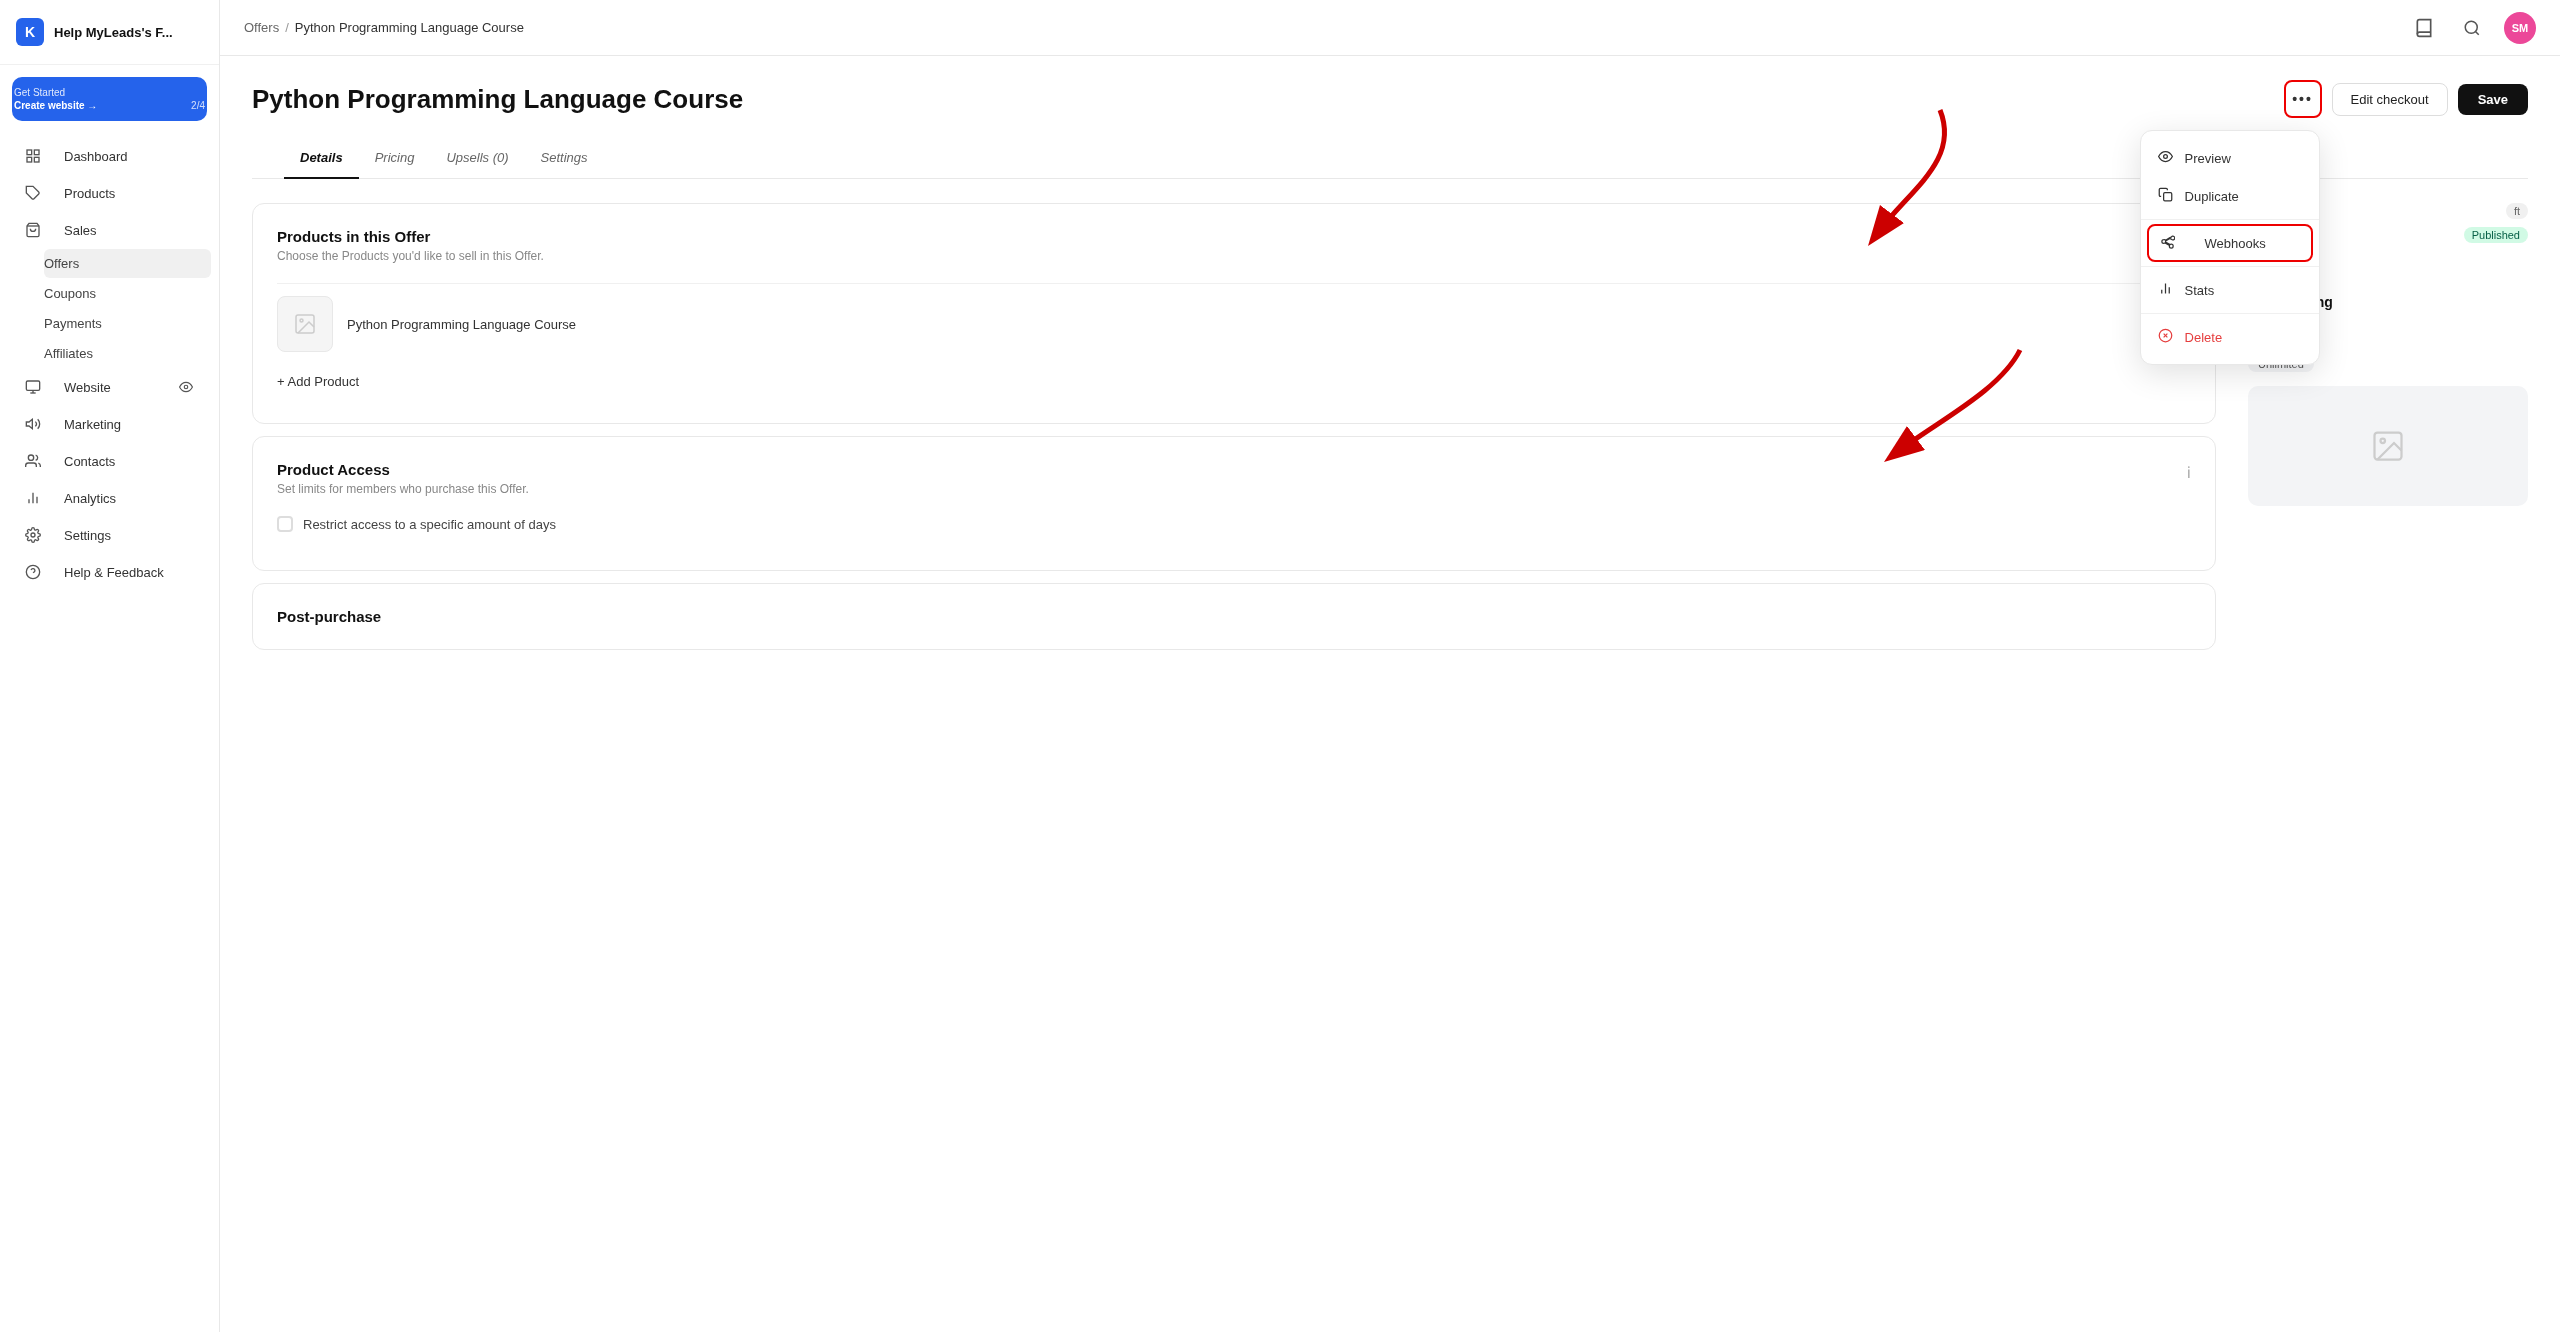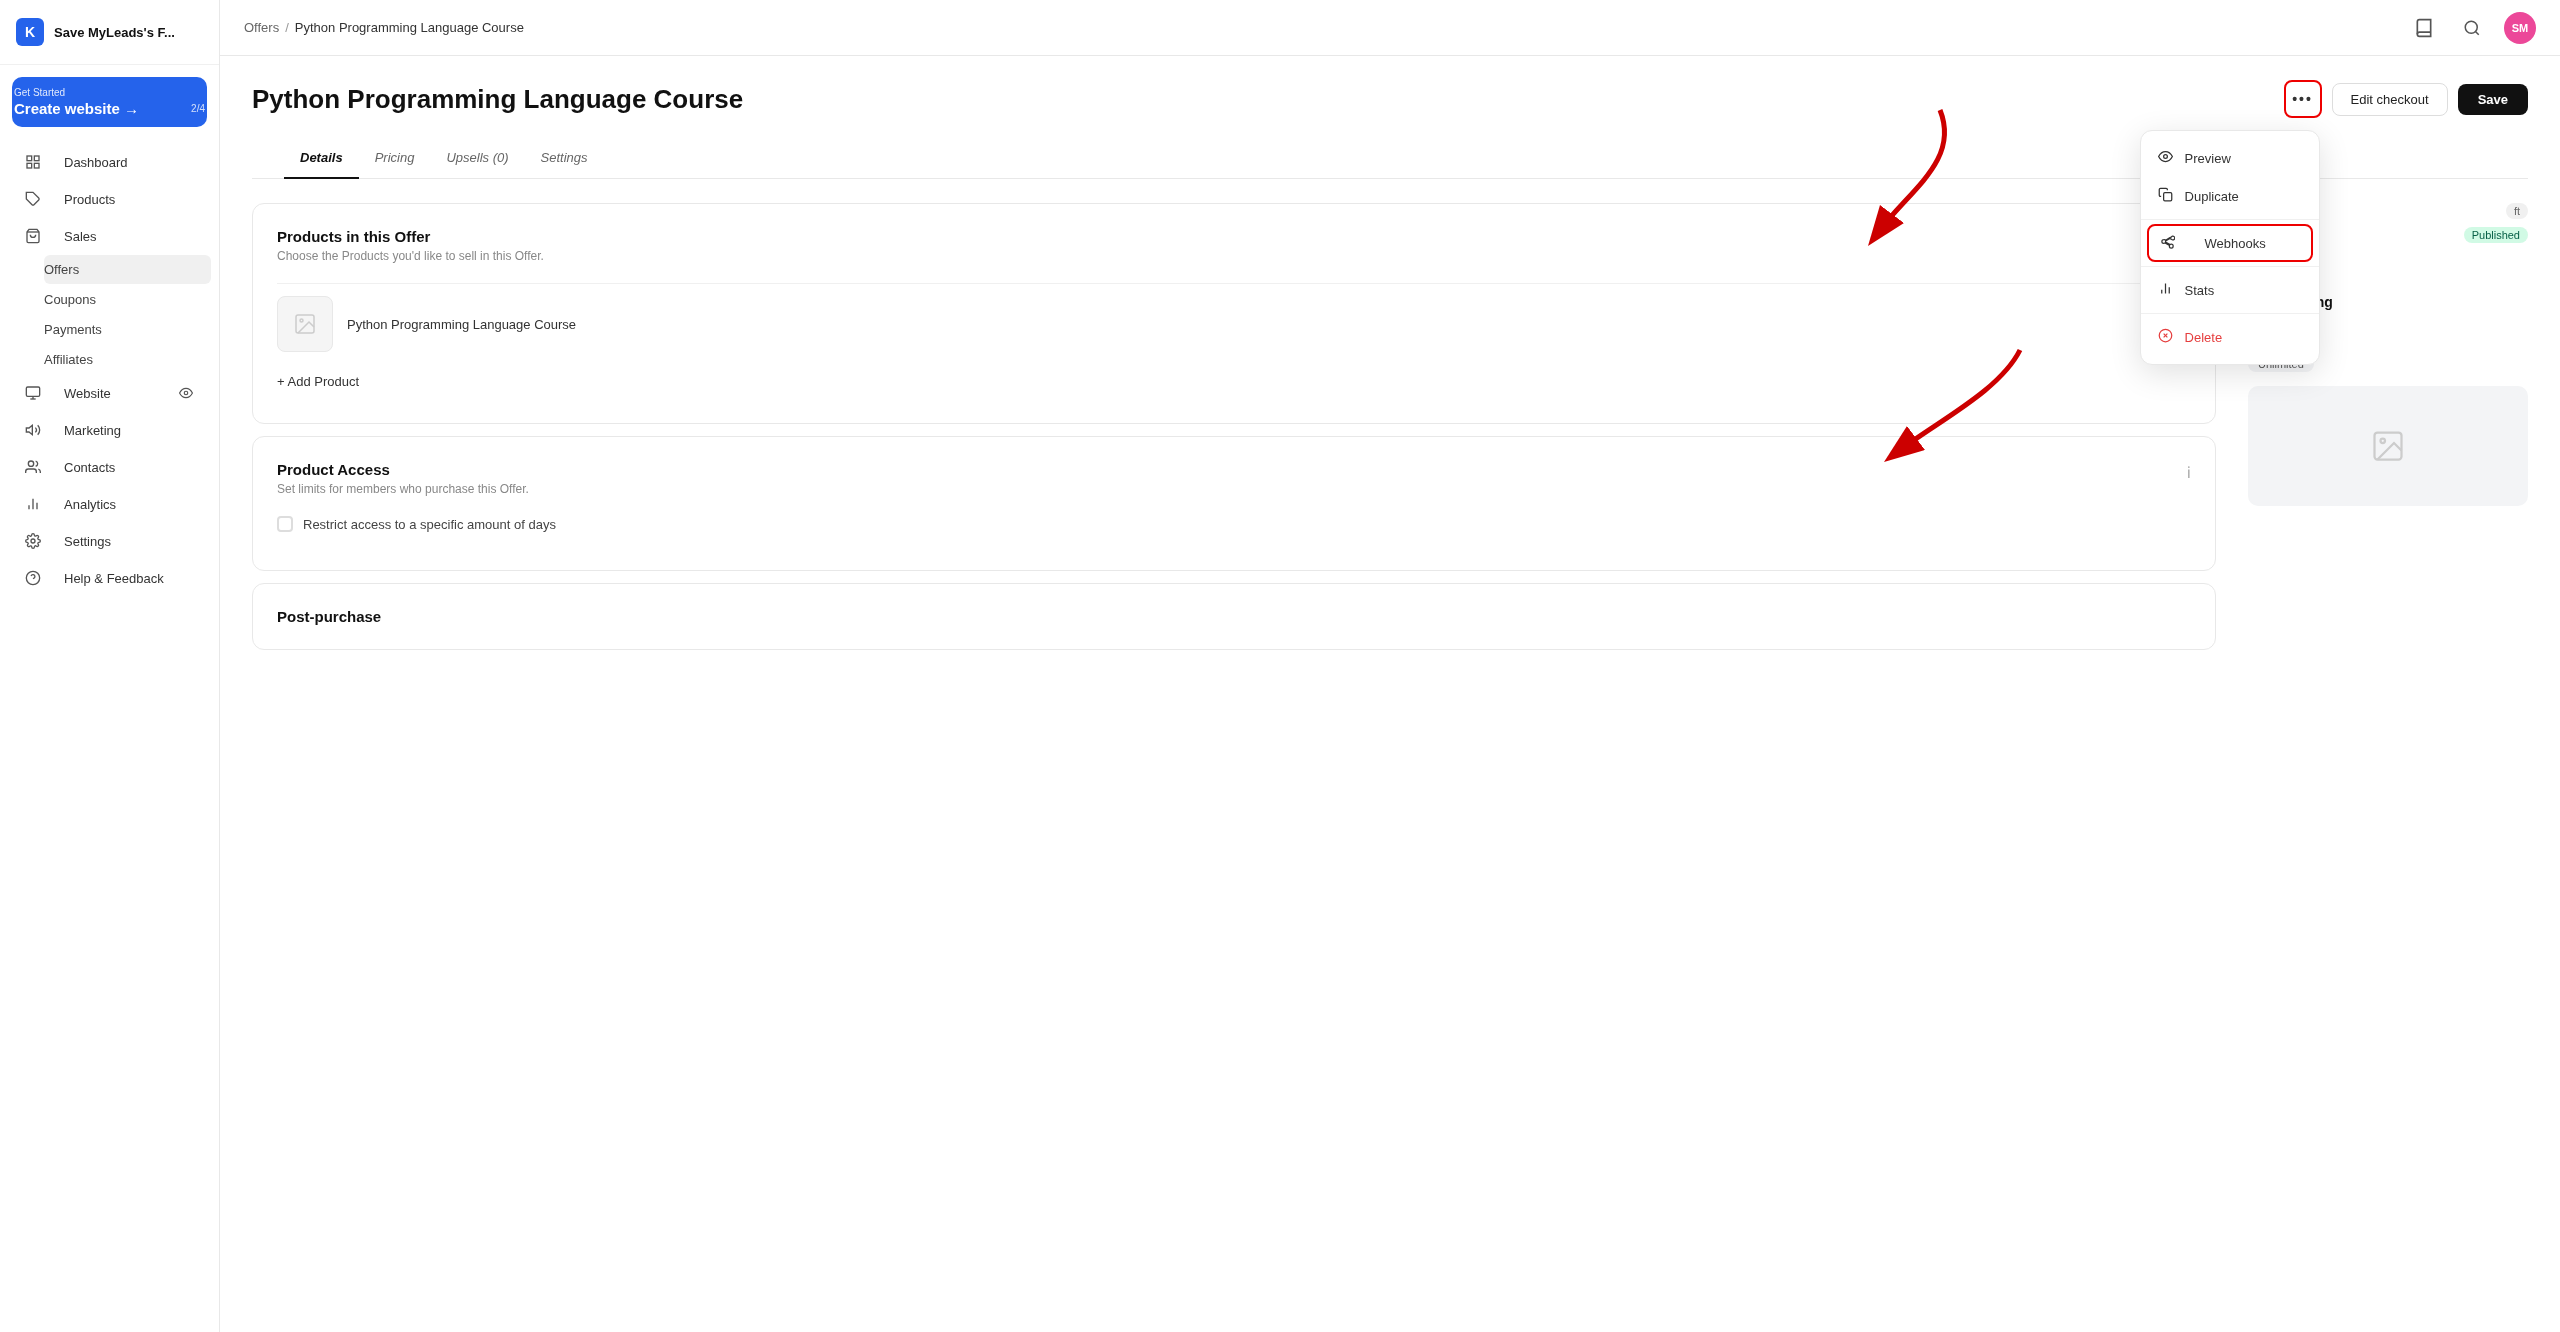--- a/index.html
+++ b/index.html
@@ -35,21 +35,21 @@
     .get-started-banner {
       margin: 12px 12px 8px;
       background: #2563eb;
       border-radius: 10px;
       padding: 10px 2px;
       color: white;
       cursor: pointer;
     }
     .get-started-label { font-size: 10px; opacity: 0.85; margin-bottom: 2px; }
     .get-started-row { display: flex; align-items: center; justify-content: space-between; }
-    .get-started-title { font-size: 15px; font-weight: 600; }
+    .get-started-title { font-size: 10px; font-weight: 600; }
     .get-started-badge { font-size: 10px; opacity: 0.8; }
 
     .nav-section { padding: 8px 0; }
     .nav-item {
       display: flex; align-items: center; gap: 22px;
       padding: 9px 16px;
       font-size: 13px; color: #333;
       cursor: pointer;
       border-radius: 6px;
       margin: 1px 8px;
@@ -303,21 +303,21 @@
     .post-purchase-title { font-size: 15px; font-weight: 600; color: #111; }
   </style>
 </head>
 <body>
 
 <div class="sidebar">
   <div class="sidebar-logo">
     <div class="logo-icon">
       <span>K</span>
     </div>
-    <span class="logo-text">Save MyLeads's F...</span>
+    <span class="logo-text">Help MyLeads's F...</span>
   </div>
 
   <div class="get-started-banner">
     <div class="get-started-label">Get Started</div>
     <div class="get-started-row">
       <span class="get-started-title">Create website →</span>
       <span class="get-started-badge">2/4</span>
     </div>
   </div>
 

